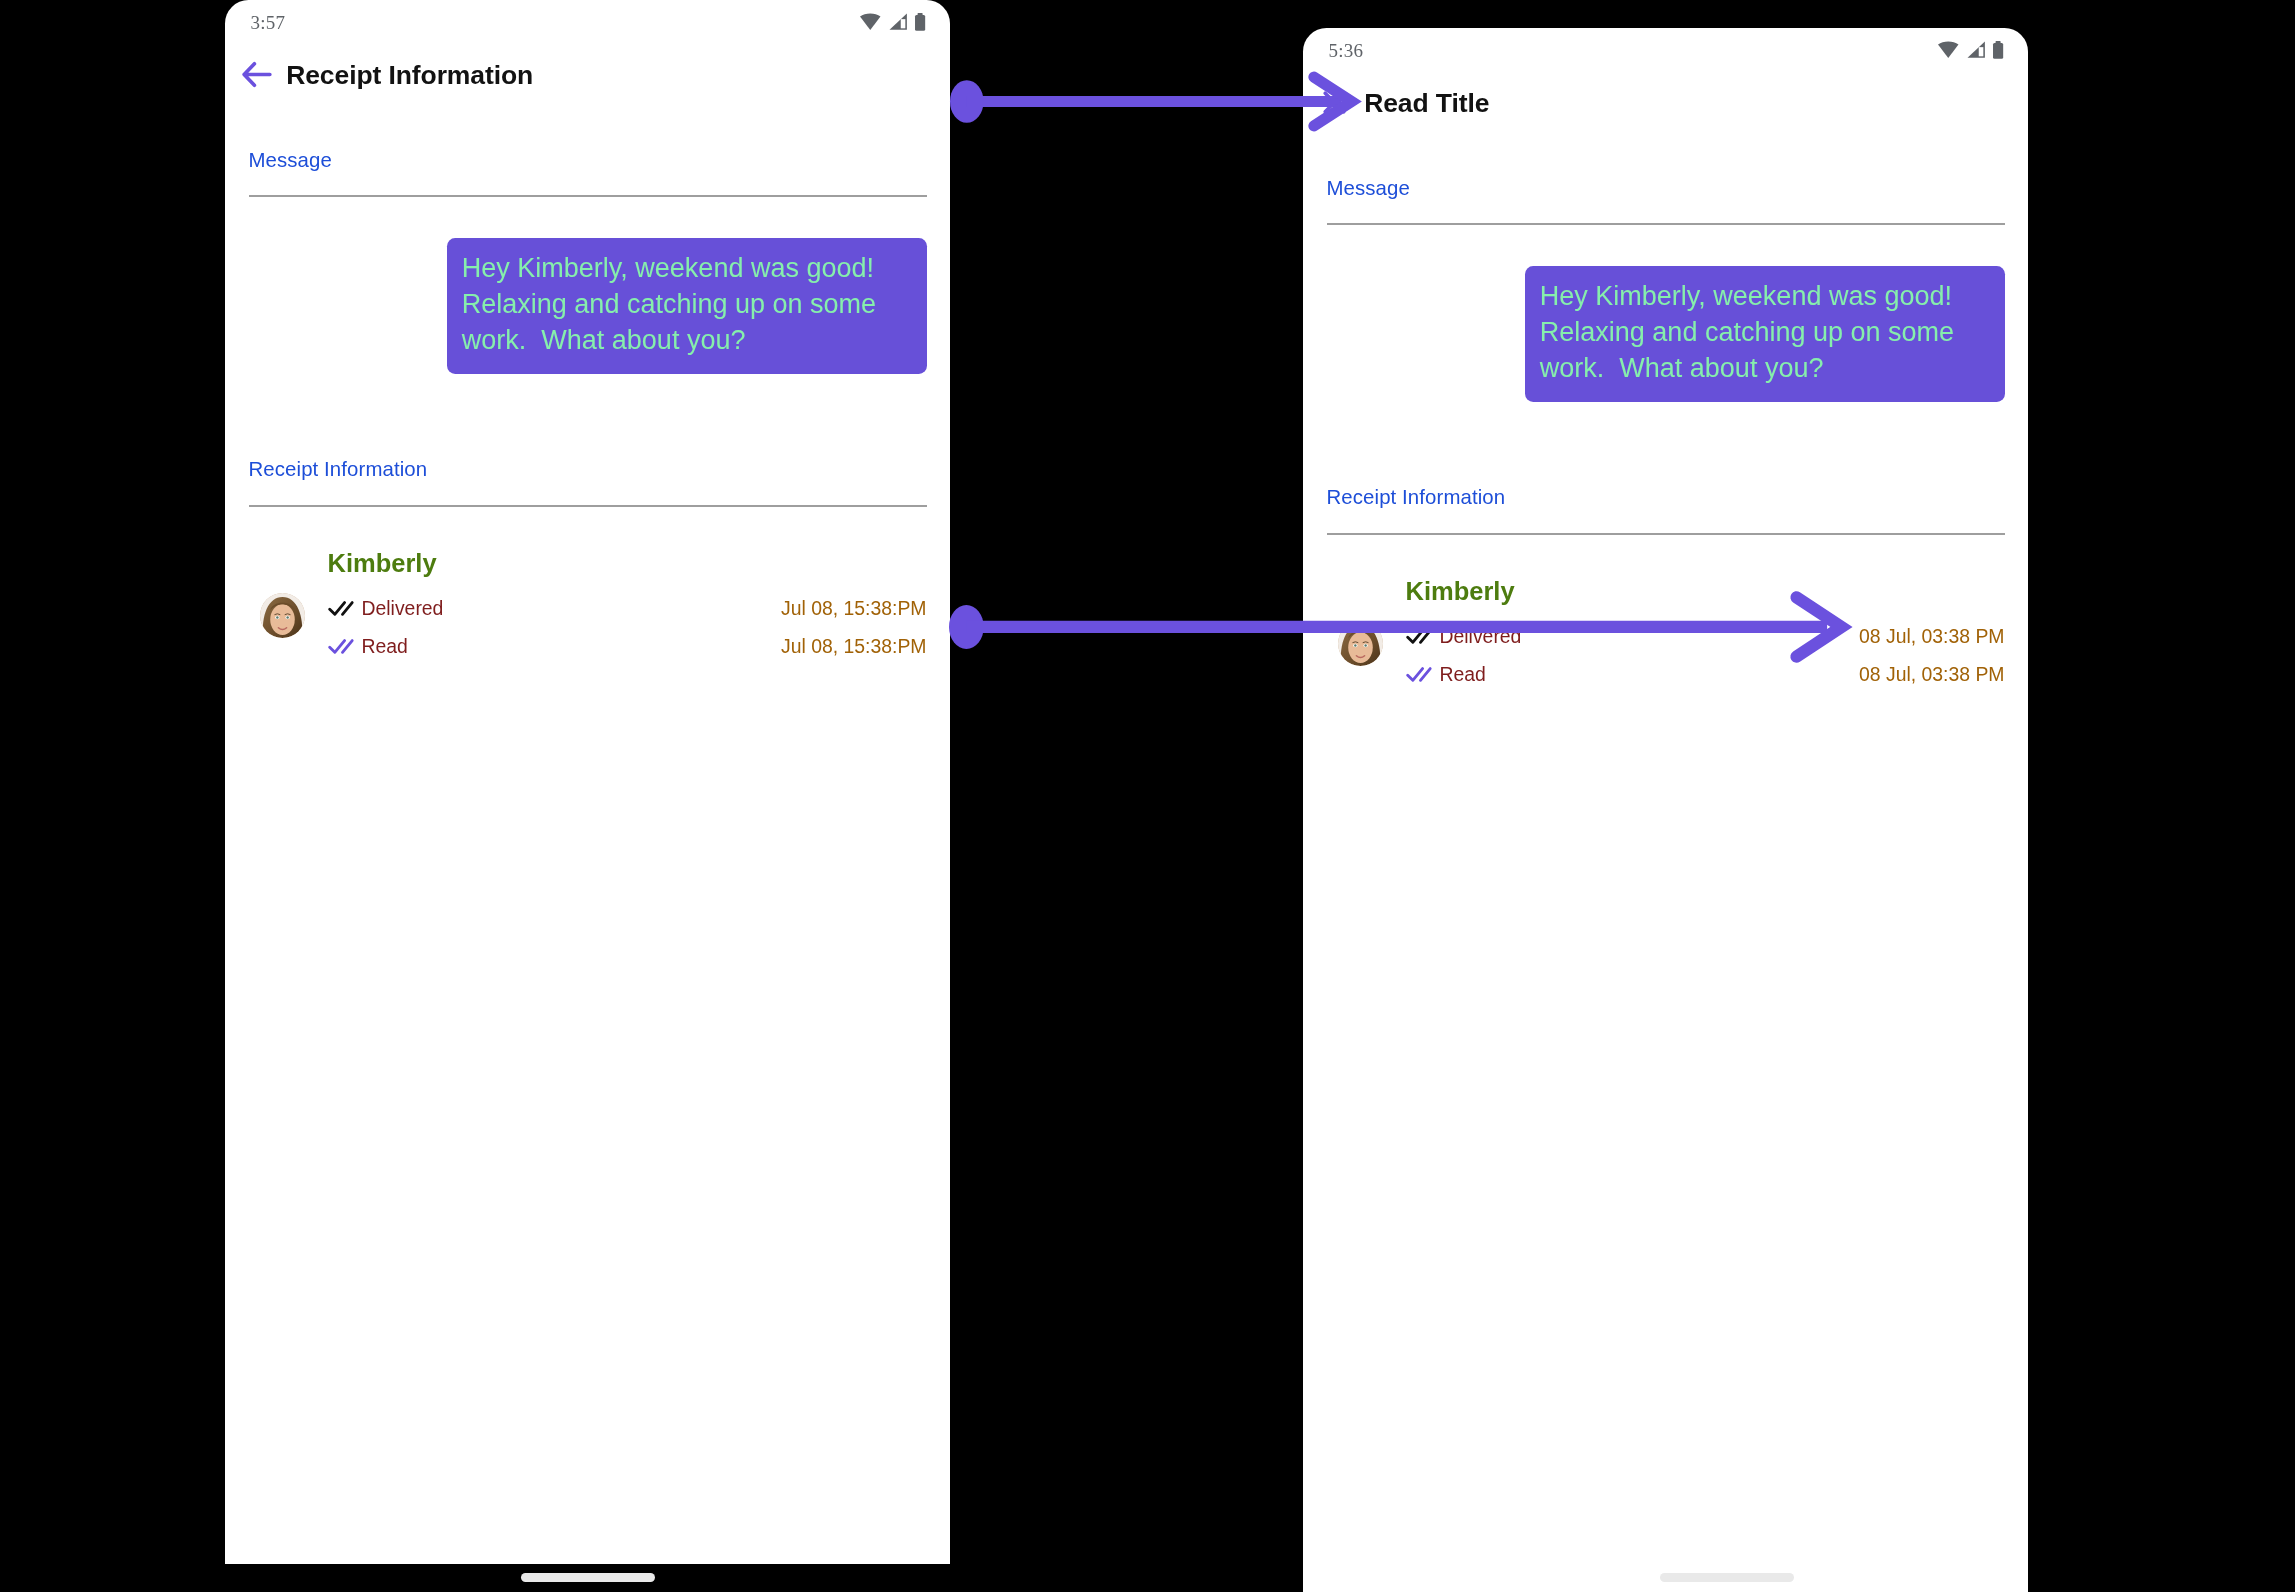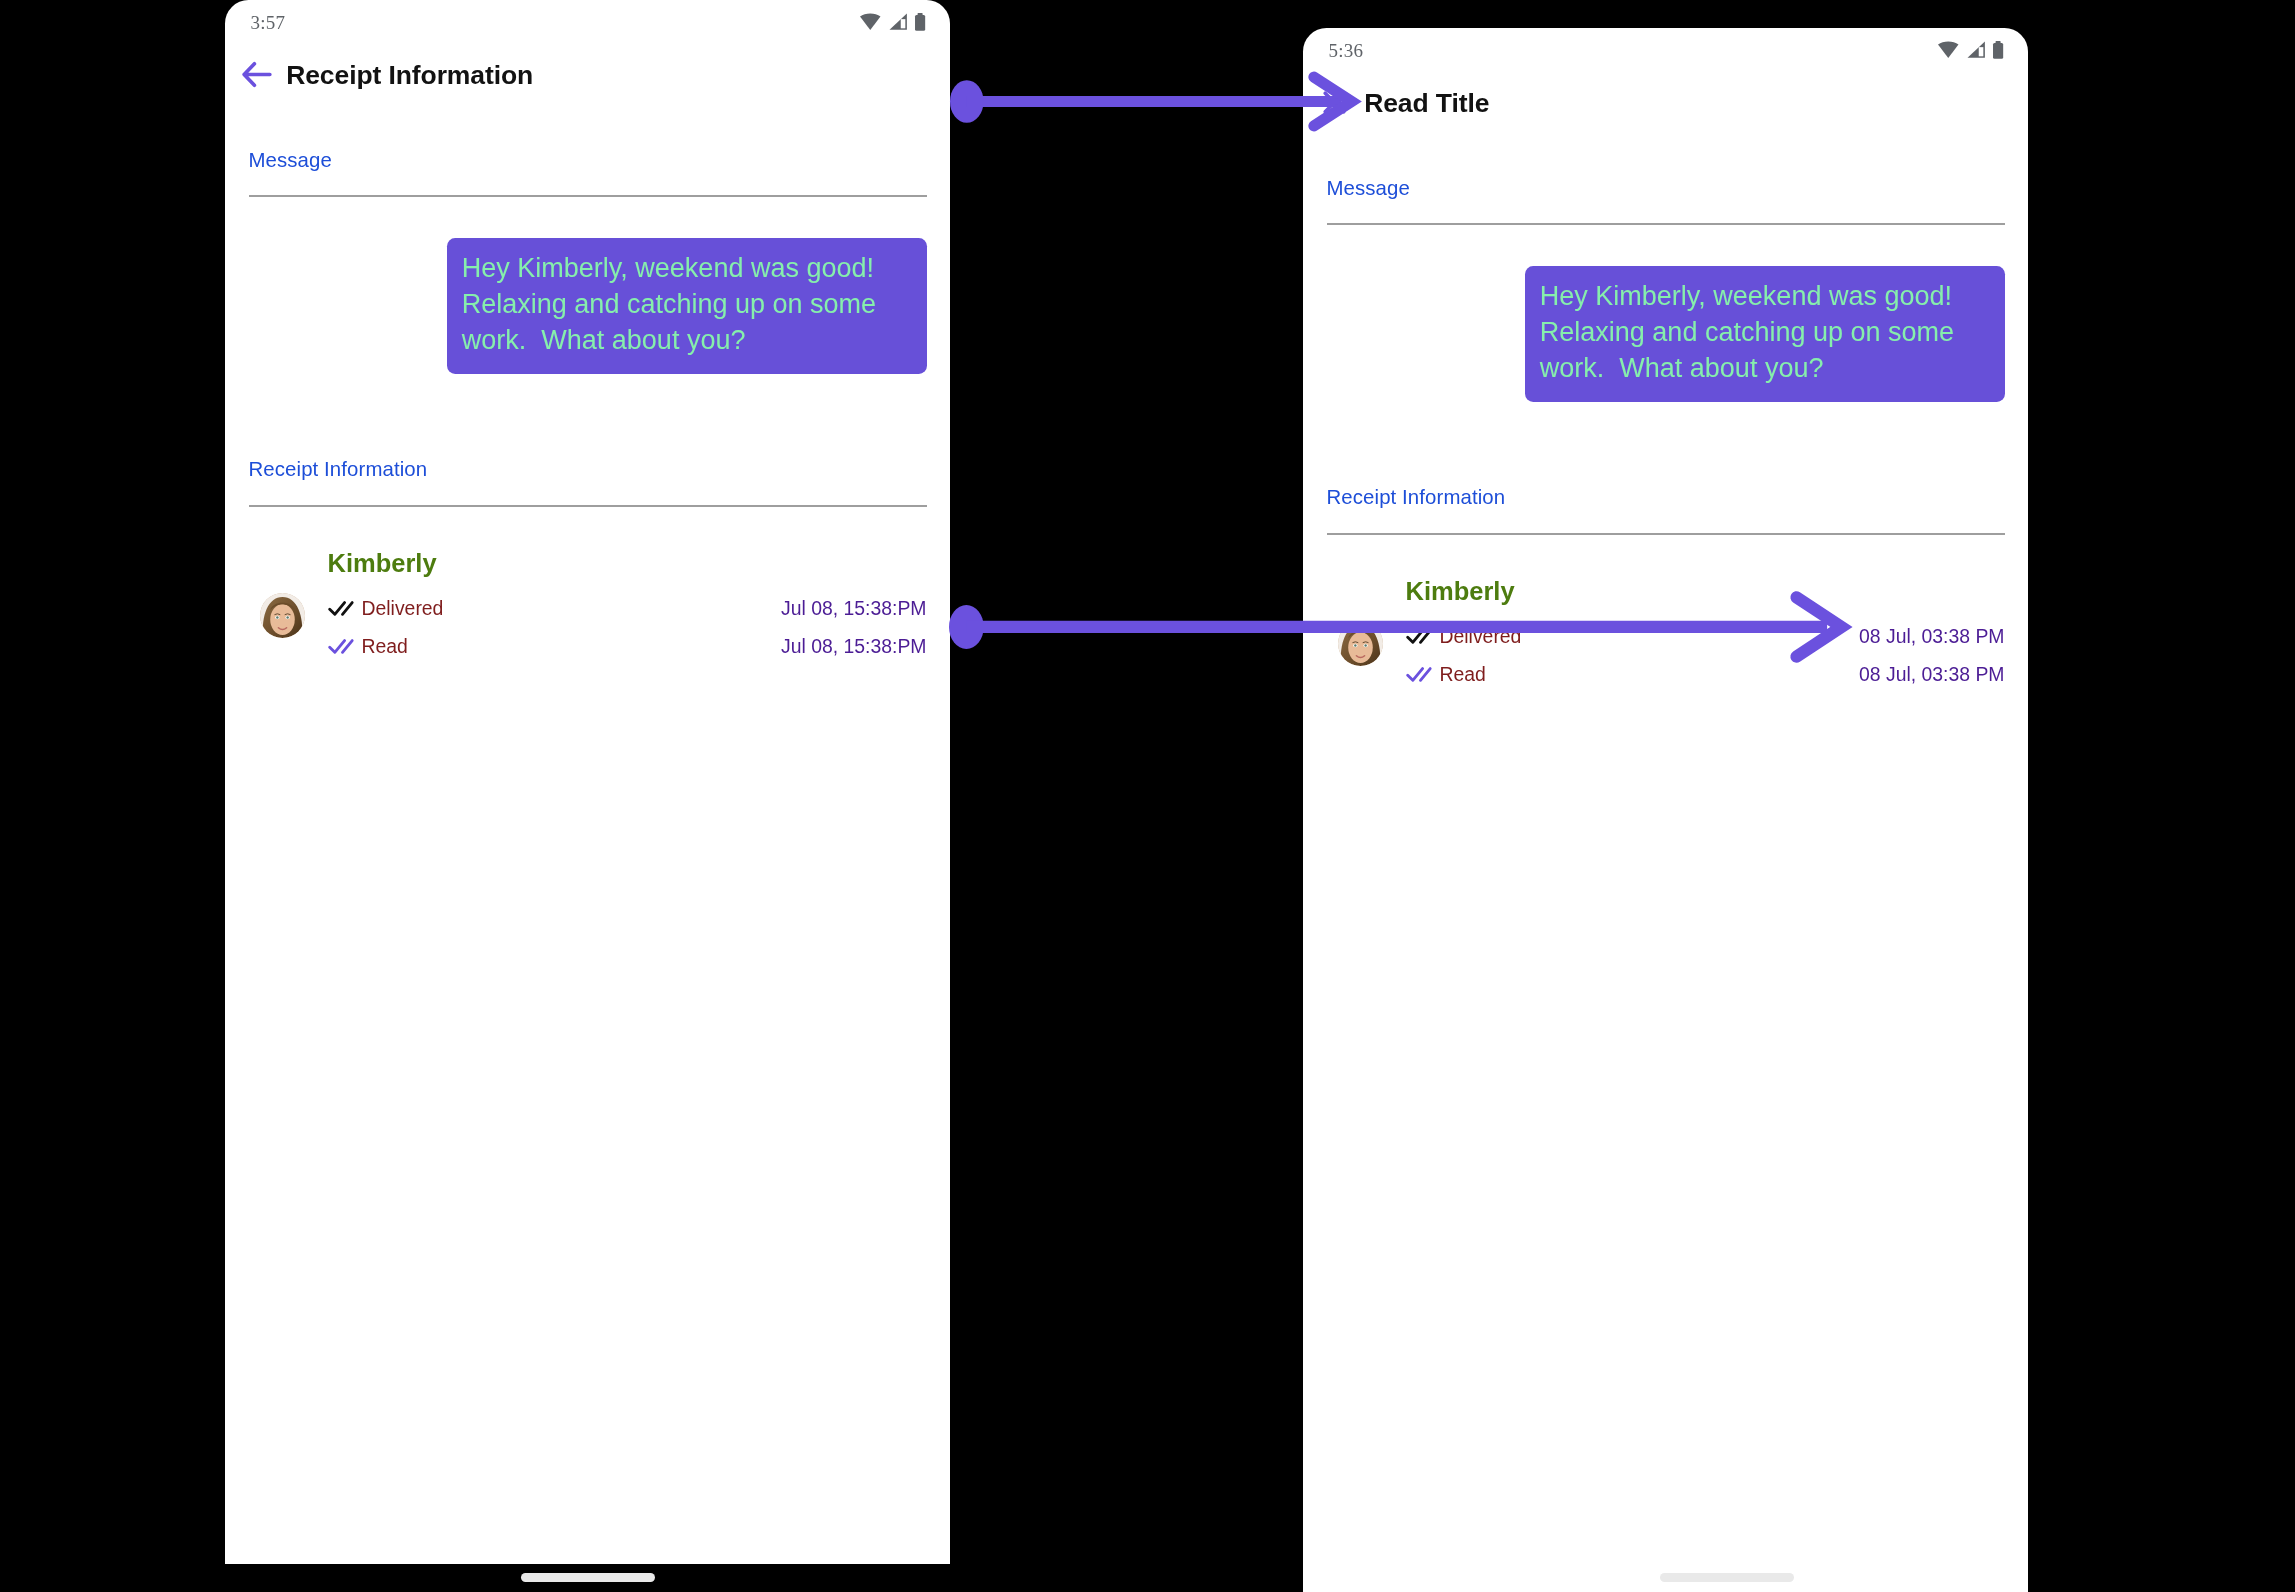--- a/index.html
+++ b/index.html
@@ -84,21 +84,21 @@
   .avatar{
     position:absolute;left:11.2px;top:3.1px;width:45px;height:45px;border-radius:50%;
     overflow:hidden;background:#d8c3ad;
   }
   .avatar svg{display:block;width:45px;height:45px;}
   .rrow{
     display:flex;align-items:center;height:38px;margin-left:79px;
   }
   .rrow .ticks{width:34px;display:flex;align-items:center;}
   .rrow .rlabel{font-size:19.4px;color:#7f1d1d;flex:0 0 auto;}
-  .rrow .rtime{margin-left:auto;font-size:19.4px;color:#4c1d95;white-space:nowrap;}
+  .rrow .rtime{margin-left:auto;font-size:19.4px;color:#a16207;white-space:nowrap;}
 
   
   .anno{position:absolute;pointer-events:none;}
   #anno-top{left:949px;top:71px;}
   #anno-bottom{left:949px;top:587px;}
 </style>
 </head>
 <body>
 
 <div class="phone" id="phone-left">

